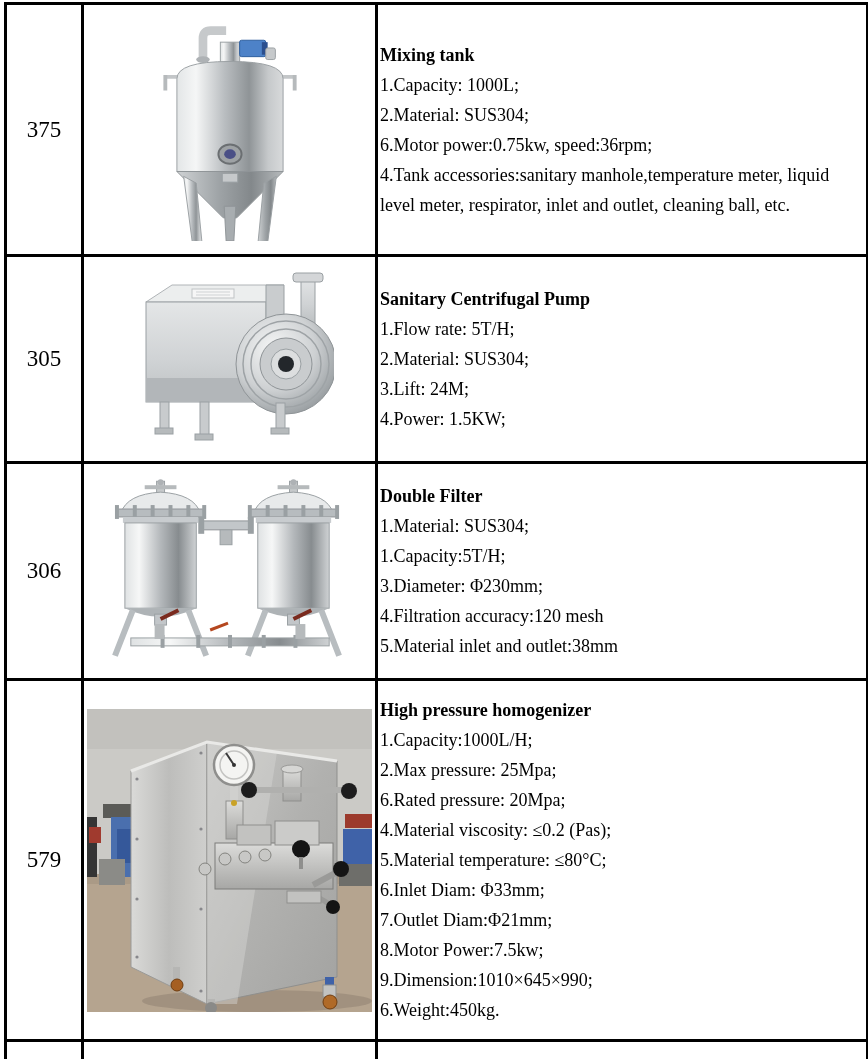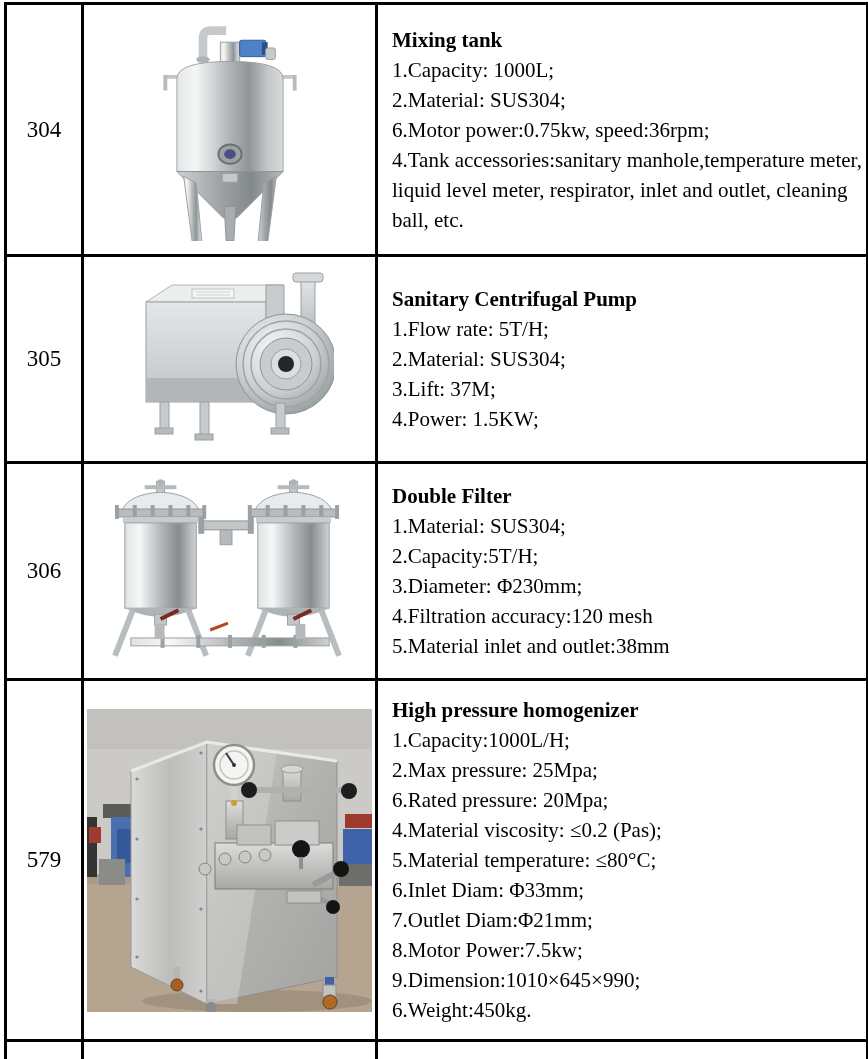--- a/index.html
+++ b/index.html
@@ -6,38 +6,38 @@
   body{
     width:868px;height:1059px;overflow:hidden;background:#ffffff;
     font-family:"Liberation Serif","DejaVu Serif",serif;color:#000;
   }
   table.catalog{
     margin:2px 0 0 4px;width:862px;table-layout:fixed;border-collapse:collapse;
   }
   table.catalog td{border:3px solid #000;vertical-align:middle;overflow:hidden;}
   td.num-cell{text-align:center;font-size:23px;}
   td.img-cell{text-align:center;}
-  td.desc-cell{padding:0 4px 0 14px;font-size:21px;line-height:30px;}
+  td.desc-cell{padding:0 4px 0 2px;font-size:18px;line-height:30px;}
   .prod-title{font-weight:bold;}
   .spec-line{}
   svg{display:block;margin:0 auto;}
 </style>
 </head>
 <body>
 
 <table class="catalog">
   <colgroup>
       <col style="width:77px">
       <col style="width:294px">
       <col style="width:491px">
     </colgroup>
 
   <tbody>
       <tr style="height:252px;">
-    <td class="num-cell">304</td>
+    <td class="num-cell">375</td>
     <td class="img-cell">
       <svg width="160" height="222" viewBox="0 0 160 230">
         <defs>
           <linearGradient id="g1body" x1="0" y1="0" x2="1" y2="0">
             <stop offset="0" stop-color="#e3e6e7"></stop>
                 <stop offset=".18" stop-color="#f5f6f6"></stop>
             <stop offset=".45" stop-color="#b9bdc0"></stop>
                 <stop offset=".68" stop-color="#8f9497"></stop>
             <stop offset=".86" stop-color="#c6c9cb"></stop>
                 <stop offset="1" stop-color="#d8dadb"></stop>
@@ -114,21 +114,21 @@
         <rect x="74" y="130" width="9" height="34" fill="#c8cbcd" stroke="#9aa0a3" stroke-width="1"></rect>
         <rect x="69" y="162" width="18" height="6" fill="#b6babc" stroke="#9aa0a3" stroke-width="1"></rect>
         <rect x="150" y="131" width="9" height="27" fill="#c8cbcd" stroke="#9aa0a3" stroke-width="1"></rect>
         <rect x="145" y="156" width="18" height="6" fill="#b6babc" stroke="#9aa0a3" stroke-width="1"></rect>
       </svg>
     </td>
     <td class="desc-cell">
       <div class="prod-title">Sanitary Centrifugal Pump</div>
       <div class="spec-line">1.Flow rate: 5T/H;</div>
       <div class="spec-line">2.Material: SUS304;</div>
-      <div class="spec-line">3.Lift: 37M;</div>
+      <div class="spec-line">3.Lift: 24M;</div>
       <div class="spec-line">4.Power: 1.5KW;</div>
     </td>
   </tr>
 
   <tr style="height:217px;">
     <td class="num-cell">306</td>
     <td class="img-cell">
       <svg width="238" height="184" viewBox="0 0 240 185">
         <defs>
           <linearGradient id="g3body" x1="0" y1="0" x2="1" y2="0">
@@ -174,21 +174,21 @@
               <rect x="184" y="157" width="4" height="13"></rect>
             </g>
         <rect x="44" y="146" width="10" height="15" fill="#b6babc"></rect>
         <rect x="186" y="146" width="10" height="15" fill="#b6babc"></rect>
         <path d="M100,152 L118,145" stroke="#b5471f" stroke-width="3"></path>
       </svg>
     </td>
     <td class="desc-cell">
       <div class="prod-title">Double Filter</div>
       <div class="spec-line">1.Material: SUS304;</div>
-      <div class="spec-line">2.Capacity:5T/H;</div>
+      <div class="spec-line">1.Capacity:5T/H;</div>
       <div class="spec-line">3.Diameter: Φ230mm;</div>
       <div class="spec-line">4.Filtration accuracy:120 mesh</div>
       <div class="spec-line">5.Material inlet and outlet:38mm</div>
     </td>
   </tr>
 
   <tr style="height:361px;">
     <td class="num-cell">579</td>
     <td class="img-cell">
       <svg width="285" height="303" viewBox="0 0 285 303">

